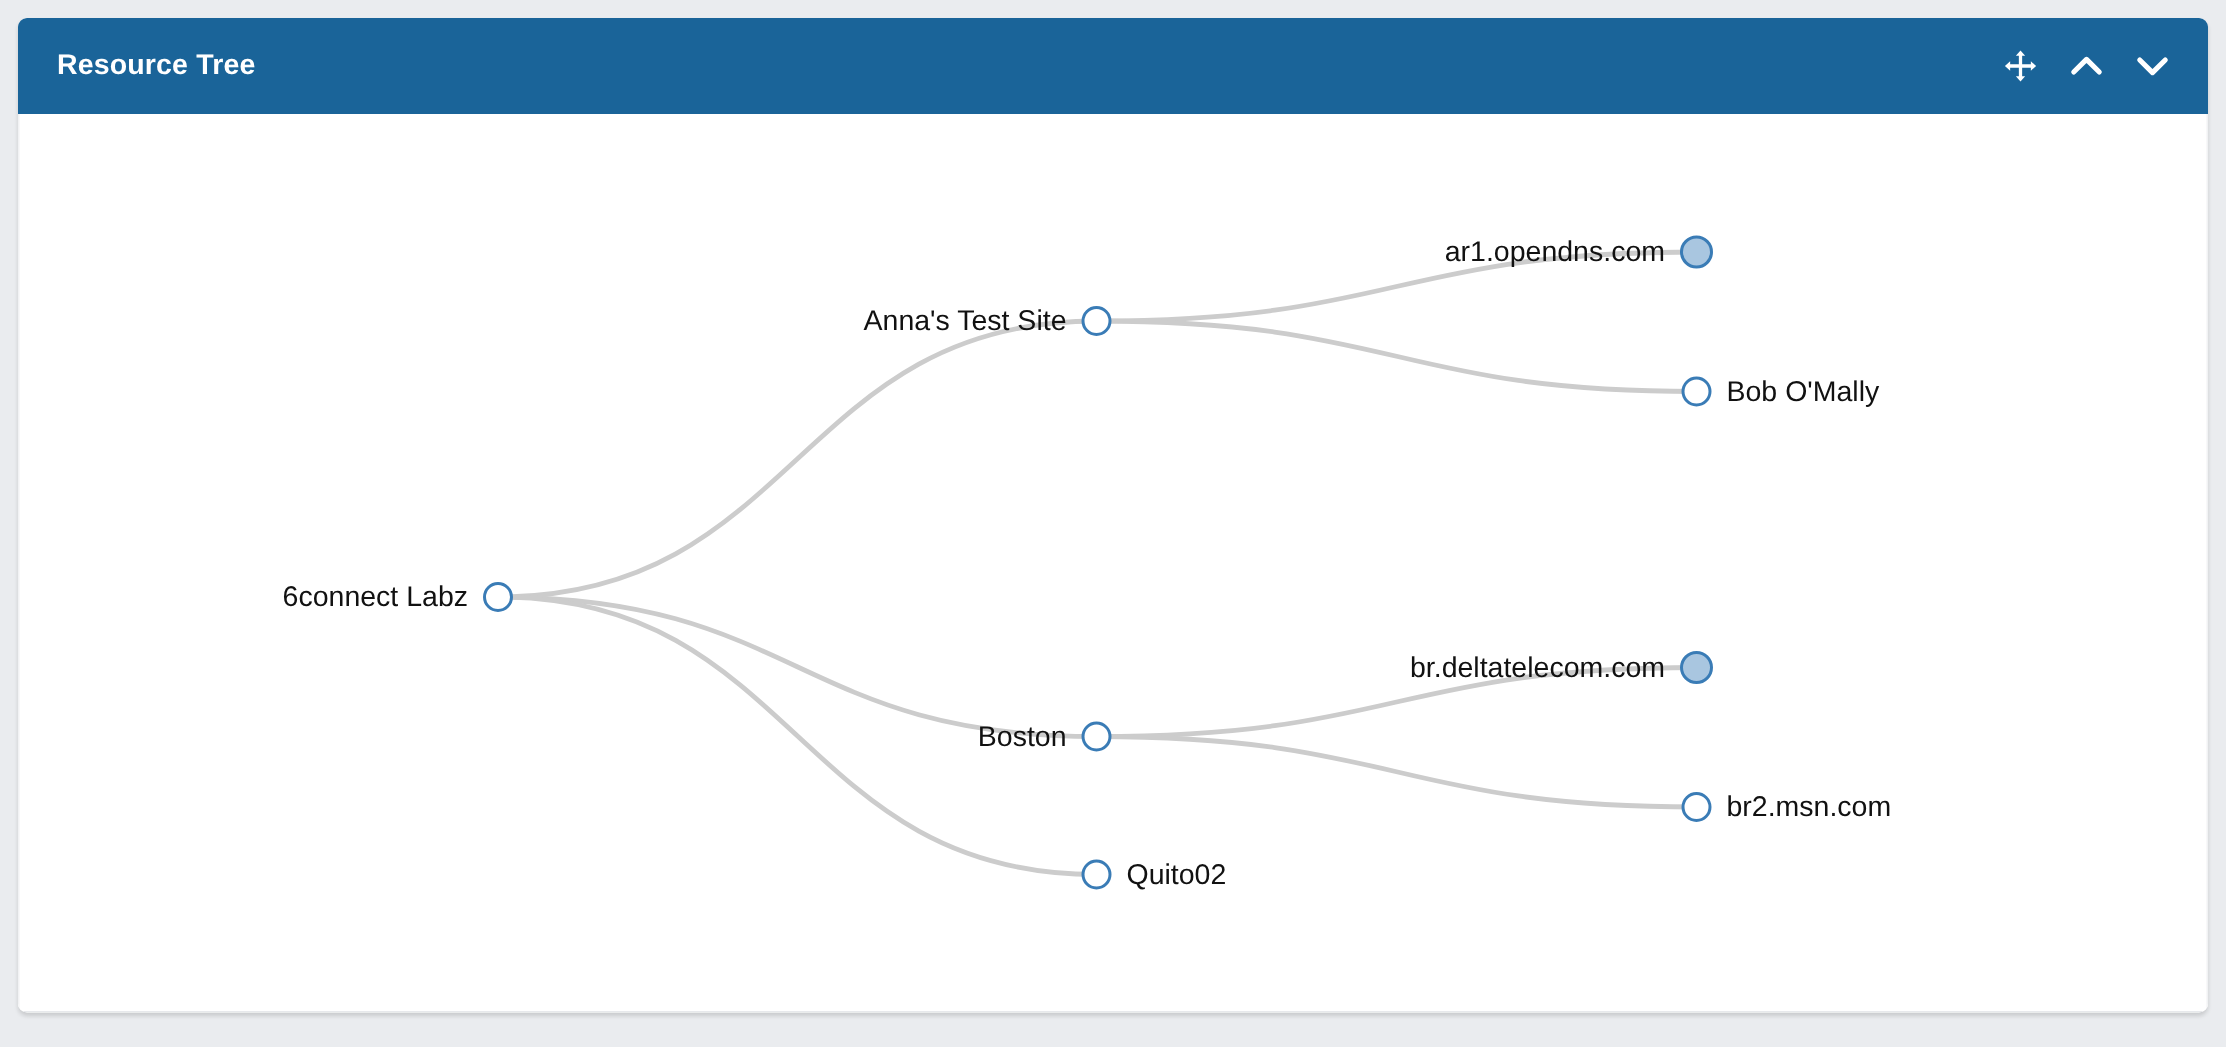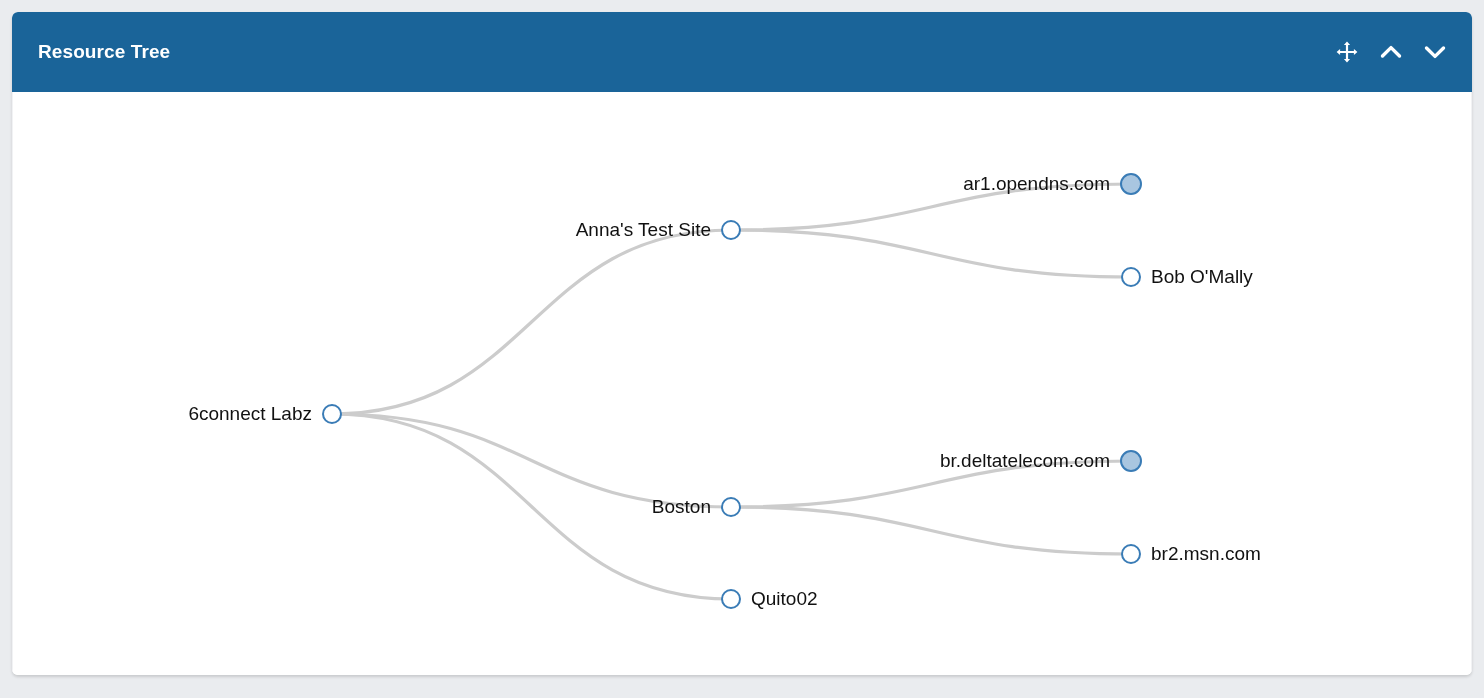--- a/index.html
+++ b/index.html
@@ -26,21 +26,21 @@
     height: 663px;
     background: #ffffff;
     border-radius: 6px;
     box-shadow: 0 2px 3px rgba(0,0,0,0.14);
     overflow: hidden;
     box-sizing: border-box;
   }
 
   .panel-header {
     position: relative;
-    height: 80px;
+    height: 64px;
     background: #1a6499;
     border-top-left-radius: 5px;
     border-top-right-radius: 5px;
     display: flex;
     align-items: center;
     justify-content: space-between;
     padding: 0 24px 0 26px;
     box-sizing: border-box;
   }
 

